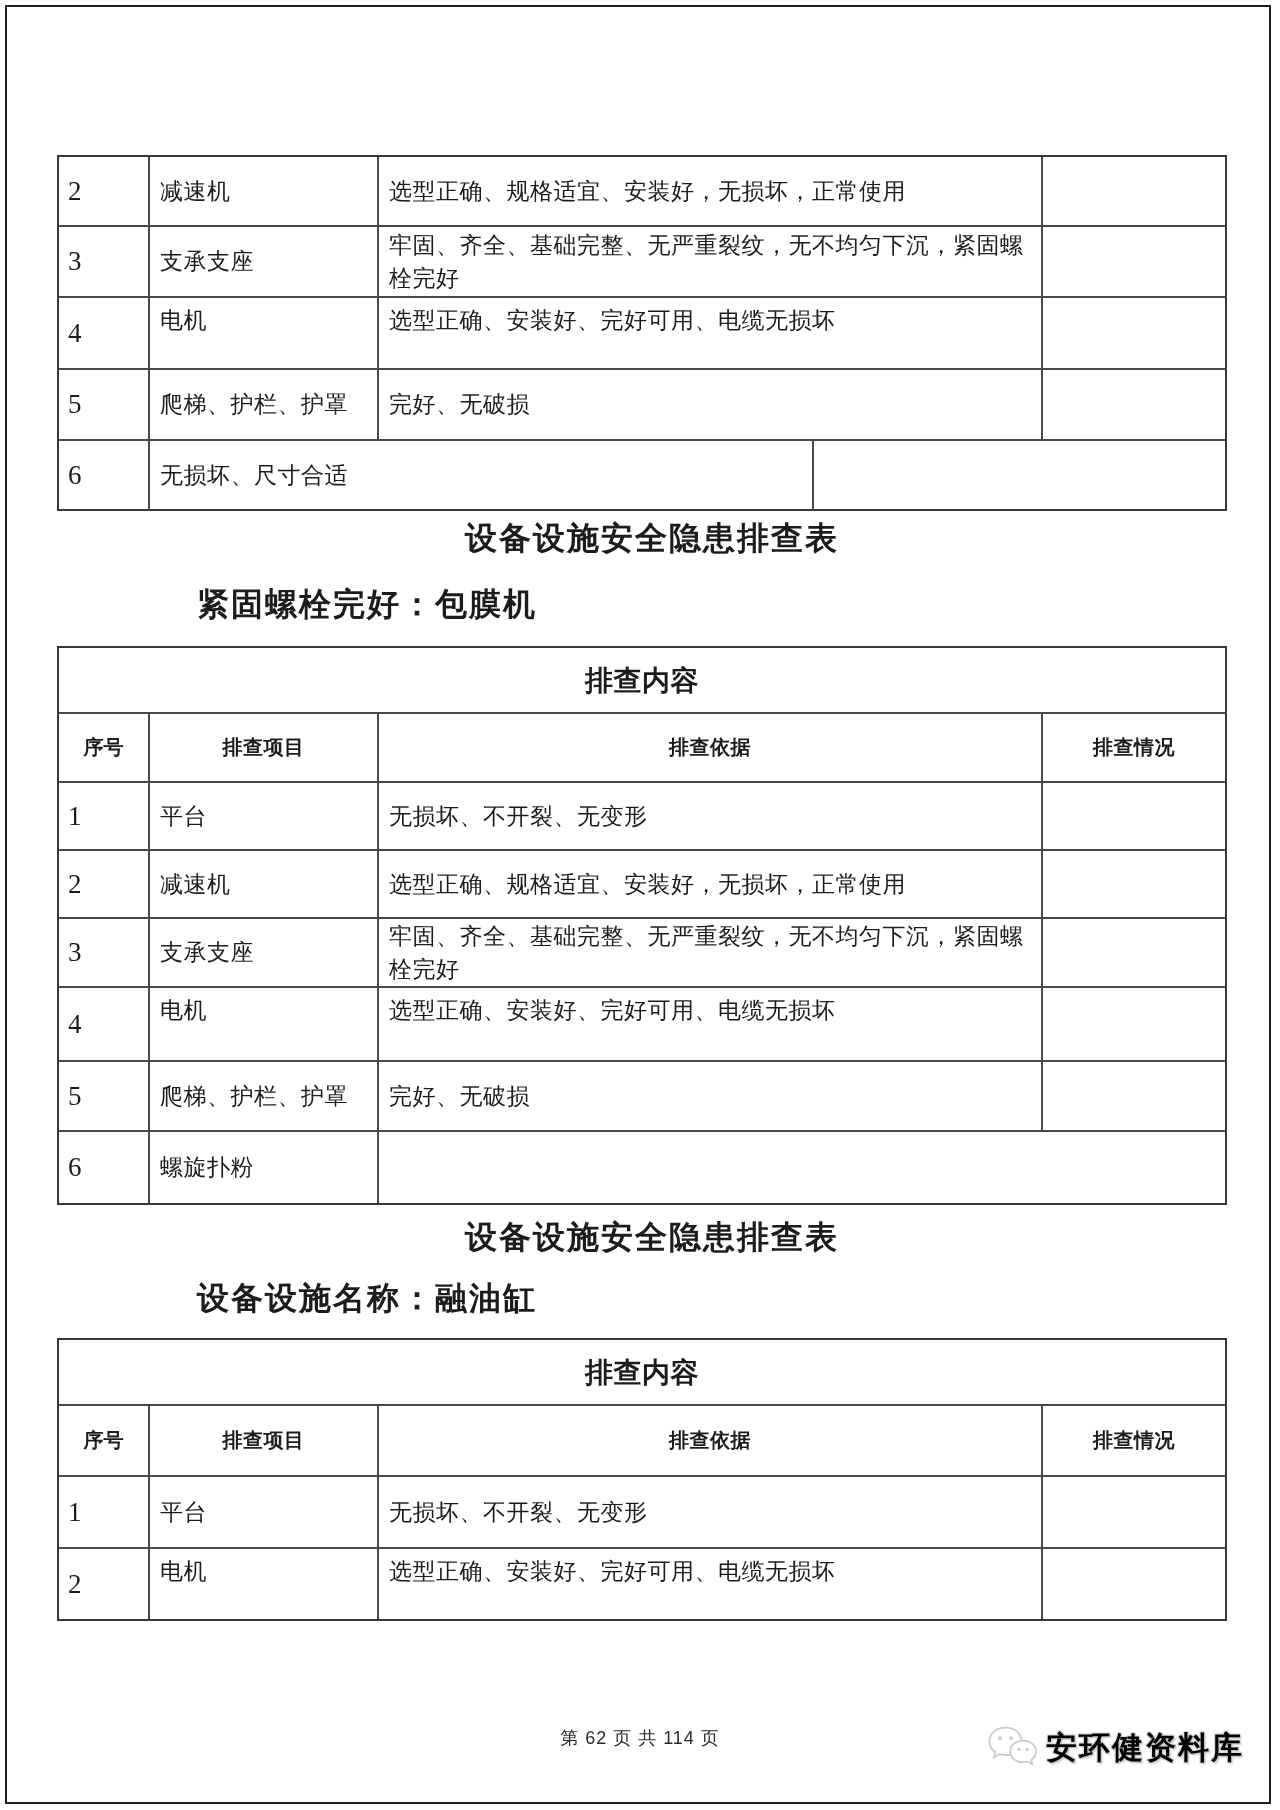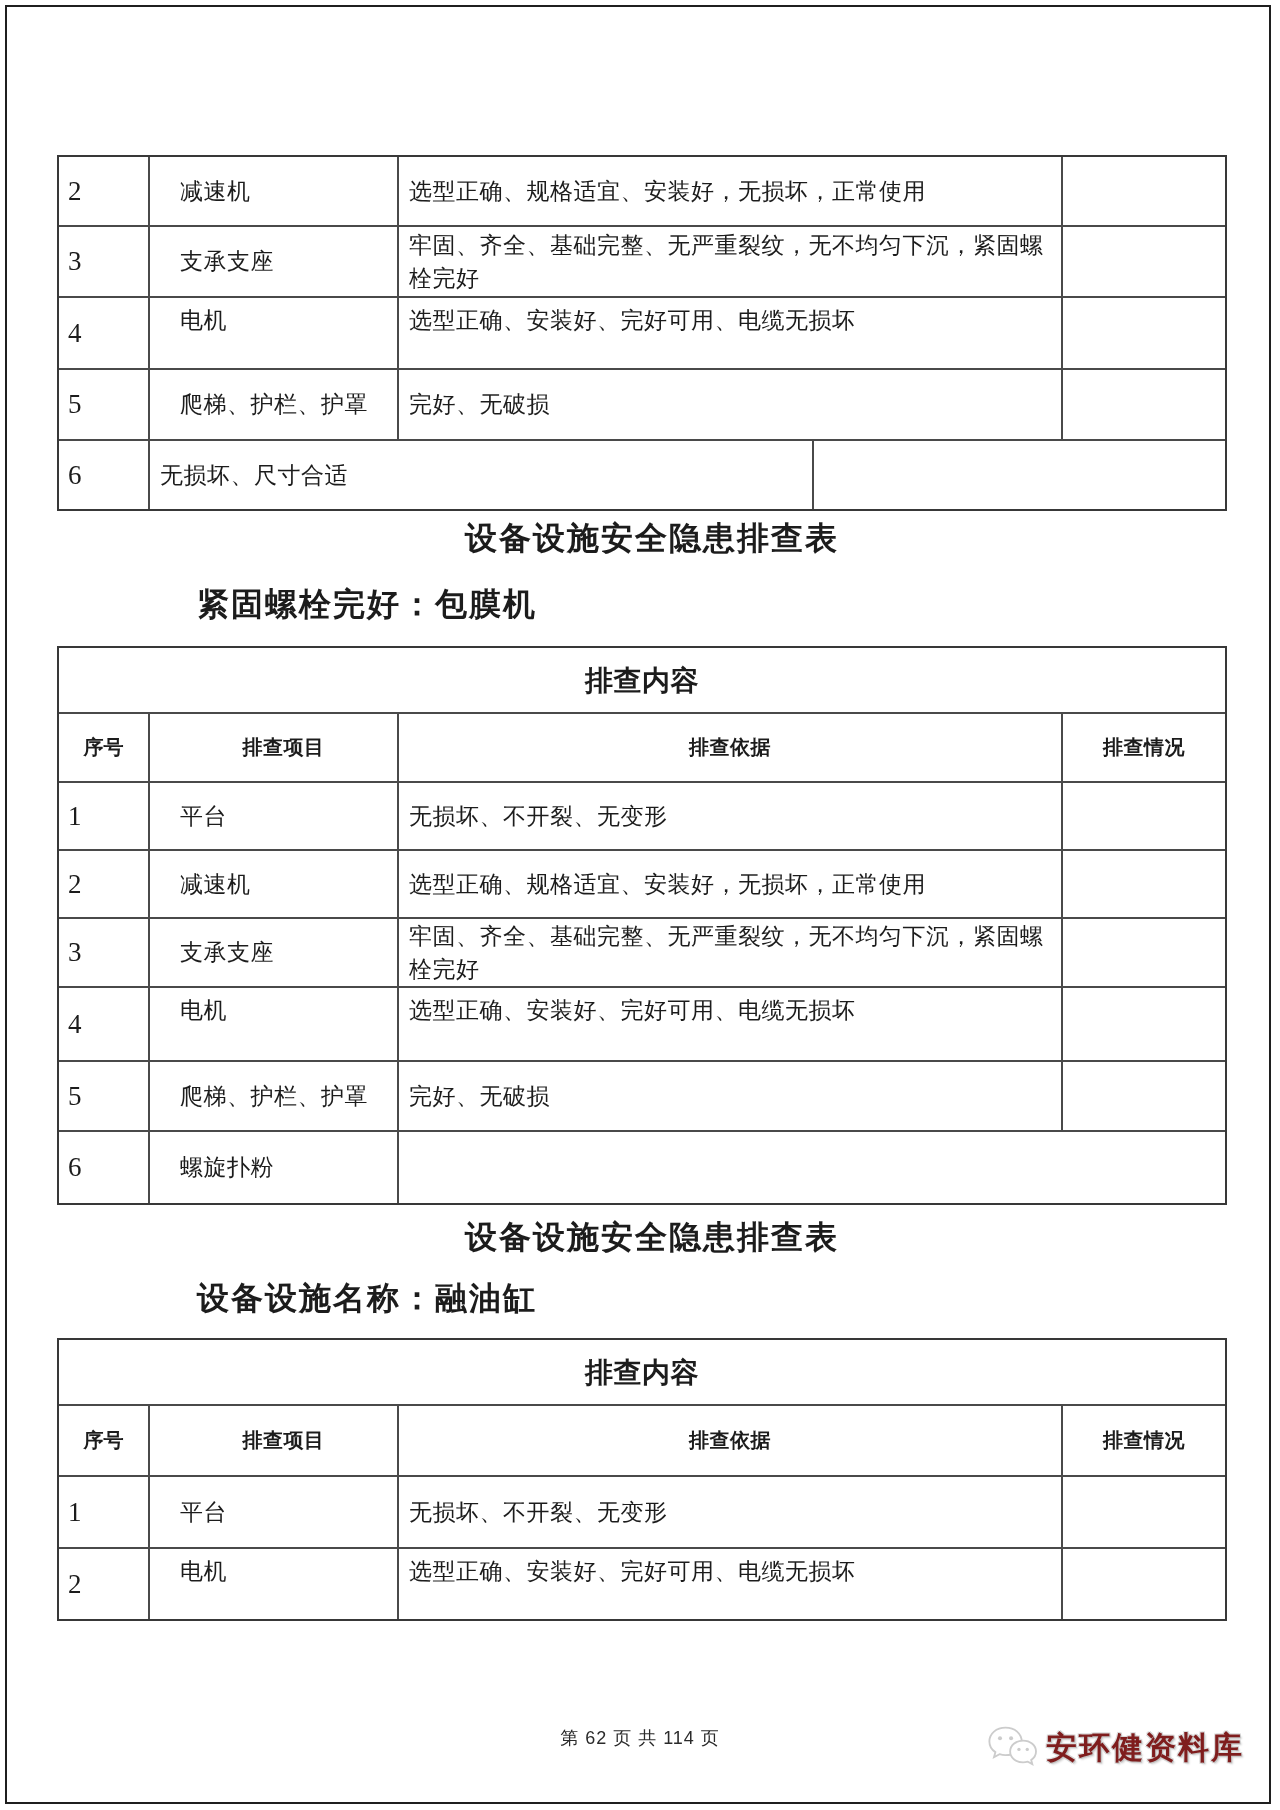--- a/index.html
+++ b/index.html
@@ -19,21 +19,21 @@
     border:2px solid #383838; background:#fff;
   }
   .trow { display:flex; border-bottom:2px solid #4a4a4a; }
   .trow:last-child { border-bottom:none; }
   .td {
     border-right:2px solid #4a4a4a; display:flex; align-items:center;
     font-size:23px; letter-spacing:0.5px; line-height:33px; overflow:hidden;
   }
   .td:last-child { border-right:none; }
   .c1 { width:91px;  padding-left:9px;  font-size:27px; letter-spacing:0; }
-  .c2 { width:229px; padding-left:10px;margin-left:20px; }
+  .c2 { width:229px; padding-left:10px; }
   .c3 { width:664px; padding-left:10px; padding-right:8px; flex-wrap:wrap; }
   .c4 { flex:1; }
   .cm { width:100%; justify-content:center; font-weight:bold; font-size:28px; }
   .hdr .td { justify-content:center; padding:0; font-weight:bold; font-size:20px; }
   .vtop .c2, .vtop .c3 { align-items:flex-start; padding-top:6px; }
   
   .sec-title {
     position:absolute; left:12px; width:100%; text-align:center;
     font-size:32px; font-weight:bold; line-height:40px; letter-spacing:2px;
   }
@@ -47,21 +47,21 @@
     font-family:"Liberation Sans","DejaVu Sans",sans-serif; color:#2a2a2a;margin-top:48px;
   }
   
   .wm {
     position:absolute; top:1724px; right:36px;
     display:flex; align-items:center; gap:8px;
   }
   .wm-logo { width:52px; height:48px; }
   .wm-text {
     font-family:"Liberation Sans","DejaVu Sans",sans-serif;
-    font-size:31px; font-weight:bold; letter-spacing:2px; color:#7f1d1d;
+    font-size:31px; font-weight:bold; letter-spacing:2px; color:#000000;
     text-shadow:1px 1px 0 #c3c3c3, -1px -1px 0 #dedede,
                 1px -1px 0 #d6d6d6, -1px 1px 0 #d6d6d6, 2px 2px 2px #d9d9d9;
     white-space:nowrap;
   }
 </style>
 </head>
 <body>
 
 <div class="page">
   <div class="frame"></div>

